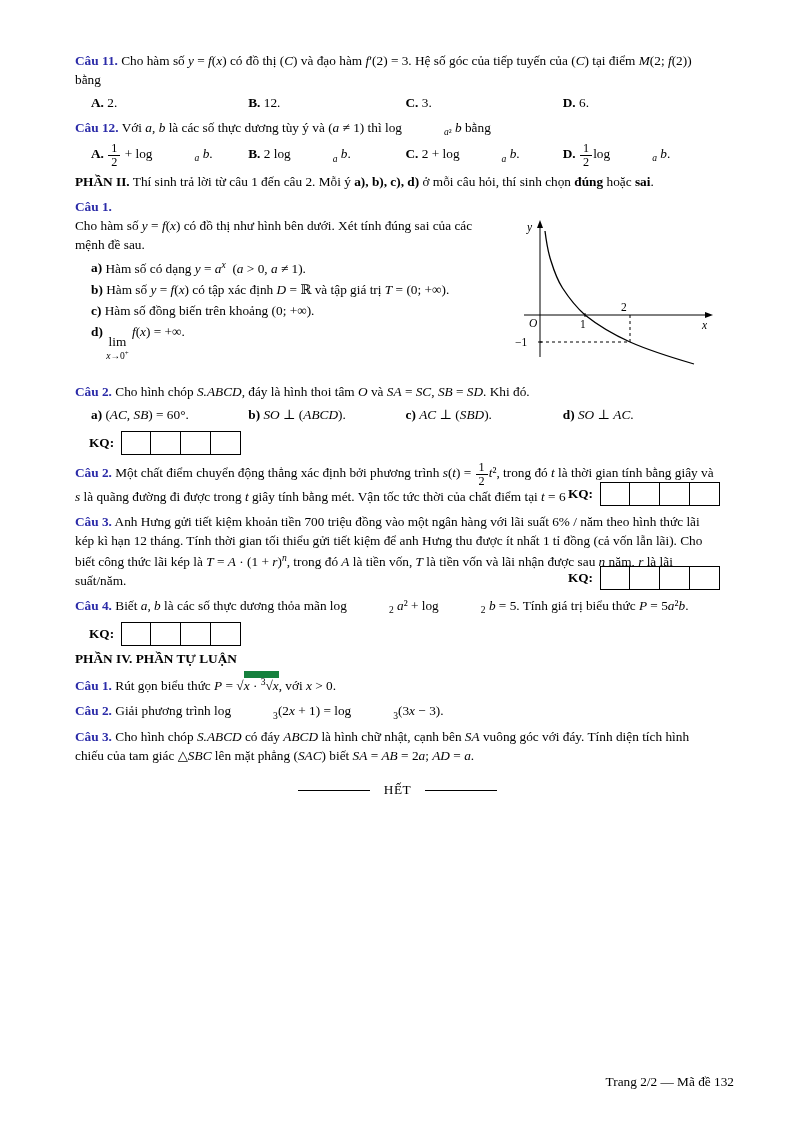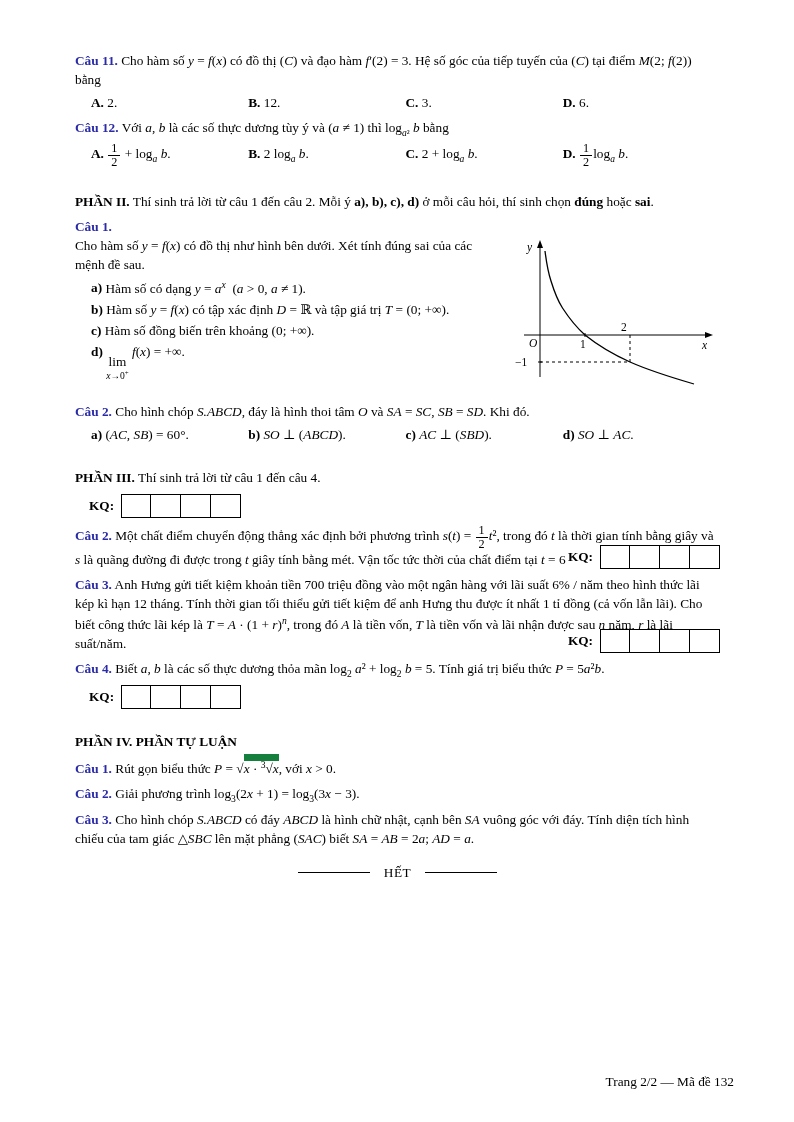--- a/index.html
+++ b/index.html
@@ -4,36 +4,36 @@
 <style>
   * { box-sizing: border-box; margin: 0; padding: 0; }
   html,body { background:#ffffff; }
   body {
     width: 794px; height: 1122px;
     font-family: "Liberation Serif", "DejaVu Serif", "DejaVu Sans", serif;
     font-size: 13.3px; color:#000; position: relative; overflow: hidden;
   }
   .page { position:absolute; inset:0; padding: 46px 74px 0 75px; }
   section { margin-top: 6px; position: relative; }
-  section.part-head { margin-top: 24px; }
+  section.part-head { margin-top: 4px; }
   p.line { margin: 1px 0; line-height: 1.42; }
   .qlabel { color: var(--accent, #2b2ba8); font-weight: bold; }
   .part-label { font-weight: bold; }
   .opts { display: grid; grid-template-columns: 1fr 1fr 1fr 1fr; padding-left: 16px; margin: 3px 0 1px 0; align-items: center; }
   .opt { line-height: 1.5; }
   .opt b { font-weight: bold; }
   .stmt { padding-left: 16px; margin: 2px 0; line-height: 1.45; }
   .stmt b { font-weight: bold; }
   .frac { display: inline-block; text-align: center; vertical-align: -0.62em; line-height: 1.05; margin: 0 1px; }
   .frac > span { display: block; font-size: 0.92em; padding: 0 3px; }
   .frac > span:first-child { border-bottom: 1px solid #000; }
   .lim { display: inline-flex; flex-direction: column; align-items: center; line-height: 1; vertical-align: -0.7em; }
   .lim .l2 { font-size: 0.72em; margin-top: 2px; }
   .ol { border-top: 7px solid #15803d; }
-  sub { font-size: 0.72em; }
+  sub { font-size: 0.72em; padding-left: 42px; }
   sup { font-size: 0.72em; }
   .graph-box { float: right; width: 210px; margin: 0 0 4px 10px; }
   .kq-row { display: flex; align-items: center; gap: 7px; margin: 5px 0 2px 14px; }
   .kq-abs { position: absolute; right: 0; bottom: 1px; display: flex; align-items: center; gap: 7px; background: #fff; }
   .kq-label { font-weight: bold; }
   .cells { display: flex; }
   .cell { width: 30px; height: 24px; border: 1px solid #000; border-left: none; background: #fff; }
   .cell:first-child { border-left: 1px solid #000; }
   .clear { clear: both; }
   .end-row { display: flex; align-items: center; justify-content: center; gap: 14px; margin-top: 16px; }
@@ -112,23 +112,20 @@
   <section>
     <p class="line"><span class="qlabel">Câu 2.</span> <span>Cho hình chóp <i>S.ABCD</i>, đáy là hình thoi tâm <i>O</i> và <i>SA</i> = <i>SC</i>, <i>SB</i> = <i>SD</i>. Khi đó.</span></p>
     <div class="opts">
       <div class="opt"><b>a)</b> <span>(<i>AC</i>, <i>SB</i>) = 60°.</span></div>
       <div class="opt"><b>b)</b> <span><i>SO</i> ⊥ (<i>ABCD</i>).</span></div>
       <div class="opt"><b>c)</b> <span><i>AC</i> ⊥ (<i>SBD</i>).</span></div>
       <div class="opt"><b>d)</b> <span><i>SO</i> ⊥ <i>AC</i>.</span></div>
     </div>
   </section>
 
-  <section class="part-head">
-    <p class="line"><span class="part-label">PHẦN III.</span> <span>Thí sinh trả lời từ câu 1 đến câu 4.</span></p>
-  </section>
 
   <section>
     <div class="kq-row">
       <span class="kq-label">KQ:</span>
       <span class="cells">
           <span class="cell"></span>
           <span class="cell"></span>
           <span class="cell"></span>
           <span class="cell"></span>
         </span>

